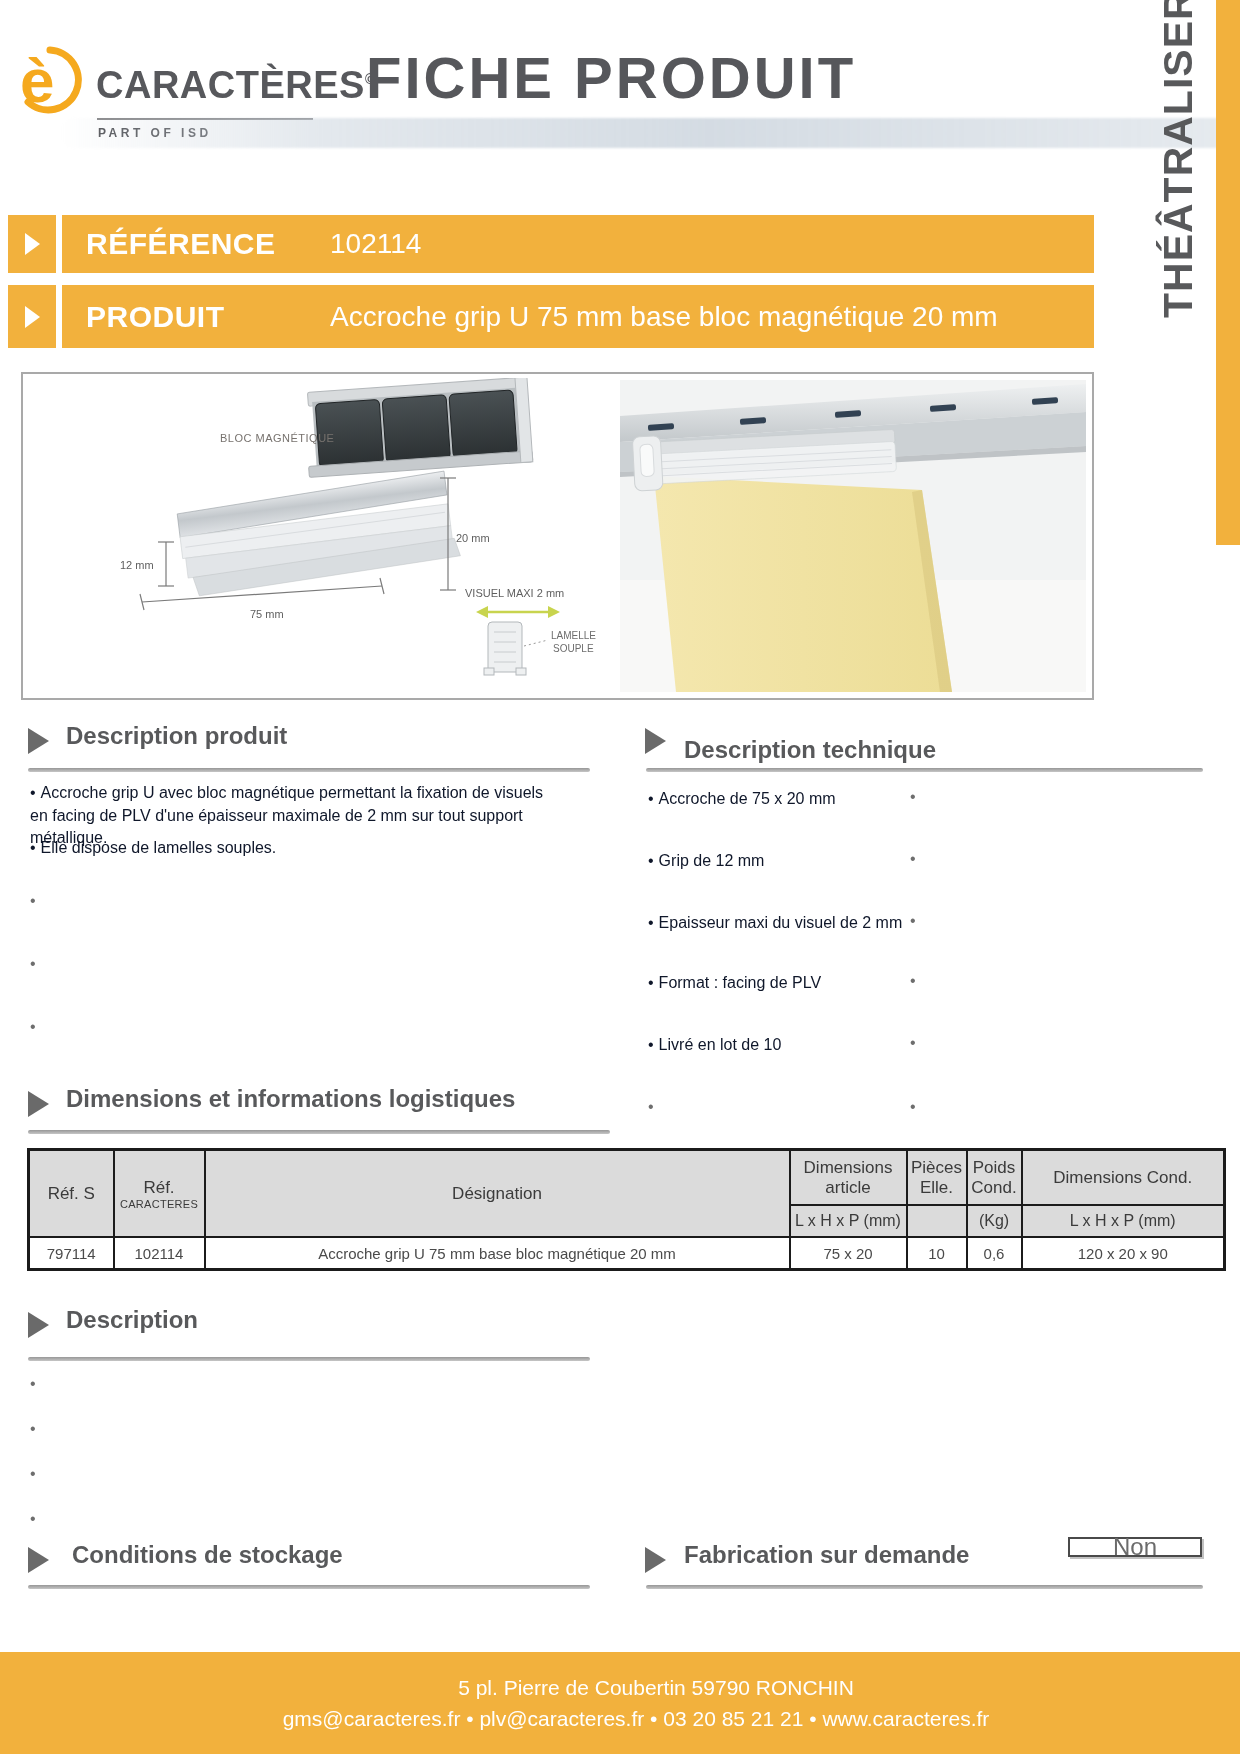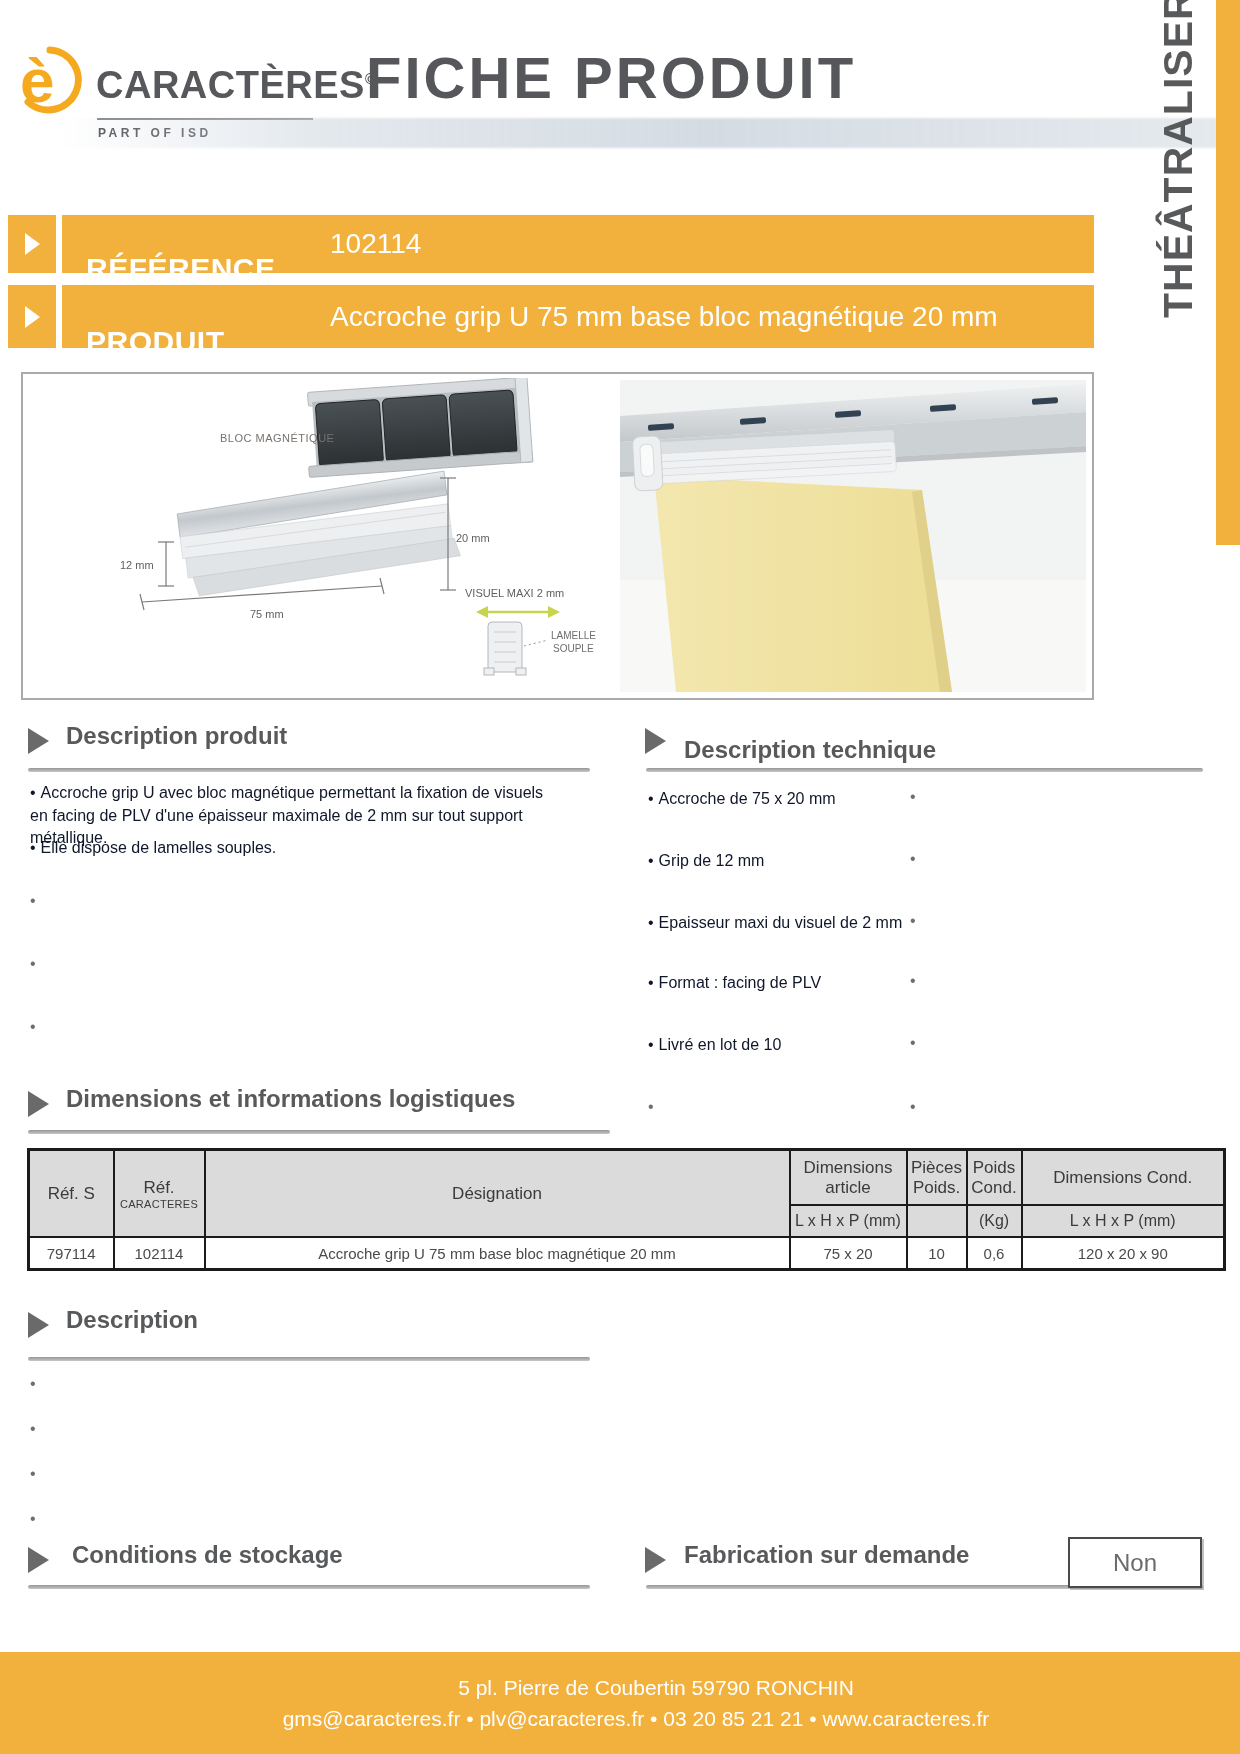--- a/index.html
+++ b/index.html
@@ -24,21 +24,21 @@
   #side-label{position:absolute;right:38px;top:12px;height:306px;writing-mode:vertical-rl;
               transform:rotate(180deg);font-size:41px;font-weight:bold;color:#58595B;
               letter-spacing:1px;white-space:nowrap;}
   
   .sq{position:absolute;left:8px;width:48px;background:var(--accent,#F2B13D);
       display:flex;align-items:center;justify-content:center;}
   .warr{width:0;height:0;border-top:11px solid transparent;border-bottom:11px solid transparent;
         border-left:15px solid #fff;}
   .banner{position:absolute;left:62px;width:1032px;background:var(--accent,#F2B13D);color:#fff;}
   .banner .lbl{position:absolute;left:24px;top:50%;transform:translateY(-50%);
-               font-size:30px;font-weight:bold;letter-spacing:.5px;white-space:nowrap;margin-top:25px;}
+               font-size:30px;font-weight:bold;letter-spacing:.5px;white-space:nowrap;}
   .banner .val{position:absolute;left:268px;top:50%;transform:translateY(-50%);
                font-size:28px;white-space:nowrap;}
   
   #image-box{position:absolute;left:21px;top:372px;width:1073px;height:328px;
              border:2px solid #A9A9A9;background:#fff;box-sizing:border-box;}
   
   .tri{position:absolute;width:0;height:0;border-top:13px solid transparent;
        border-bottom:13px solid transparent;border-left:21px solid #6A6A6A;}
   .sec-title{position:absolute;font-size:24px;font-weight:bold;color:#58595B;white-space:nowrap;}
   .rule{position:absolute;height:4px;background:linear-gradient(180deg,#979797,#c6c6c6);border-radius:2px;}
@@ -50,21 +50,21 @@
   #logistics-table{position:absolute;left:27px;top:1148px;border-collapse:collapse;
                    table-layout:fixed;width:1196px;border:3px solid #1b1b1b;}
   #logistics-table th,#logistics-table td{border:2px solid #1b1b1b;font-weight:normal;
                    text-align:center;padding:0 3px;overflow:hidden;}
   #logistics-table th{background:#DBDBDB;color:#3b3b3b;font-size:17px;}
   #logistics-table .hsmall{font-size:11px;letter-spacing:.3px;}
   #logistics-table tr.h1 th{height:53px;}
   #logistics-table tr.h2 th{height:30px;font-size:16px;}
   #logistics-table tr.data td{height:30px;font-size:15px;color:#4a4a4a;background:#fff;}
   
-  #non-box{position:absolute;left:1068px;top:1537px;width:134px;height:51px;background:#fff;
+  #non-box{position:absolute;left:1068px;top:1537px;width:134px;height:20px;background:#fff;
            border:2px solid #4a4a4a;box-shadow:2px 2px 0 rgba(120,120,120,.45);
            display:flex;align-items:center;justify-content:center;
            font-size:24px;color:#6b6b6b;box-sizing:border-box;}
   
   #footer{position:absolute;left:0;top:1652px;width:1240px;height:102px;
           background:var(--accent,#F2B13D);color:#fff;text-align:center;}
   #footer .f1{position:absolute;left:0;width:100%;top:24px;font-size:21px;padding-left:36px;}
   #footer .f2{position:absolute;left:16px;width:100%;top:55px;font-size:21px;}
   svg text{font-family:"Liberation Sans",sans-serif;}
 </style>
@@ -277,21 +277,21 @@
         <tr class="h1">
       <th rowspan="2">
             <div>Réf. S</div>
           </th>
       <th rowspan="2">
         <div>Réf.</div>
         <div class="hsmall">CARACTERES</div>
       </th>
       <th rowspan="2">Désignation</th>
       <th>Dimensions article</th>
-      <th>Pièces Poids.</th>
+      <th>Pièces Elle.</th>
       <th>Poids Cond.</th>
       <th>Dimensions Cond.</th>
     </tr>
     <tr class="h2">
       <th>L x H x P (mm)</th>
       <th></th>
       <th>(Kg)</th>
       <th>L x H x P (mm)</th>
     </tr>
     <tr class="data">

